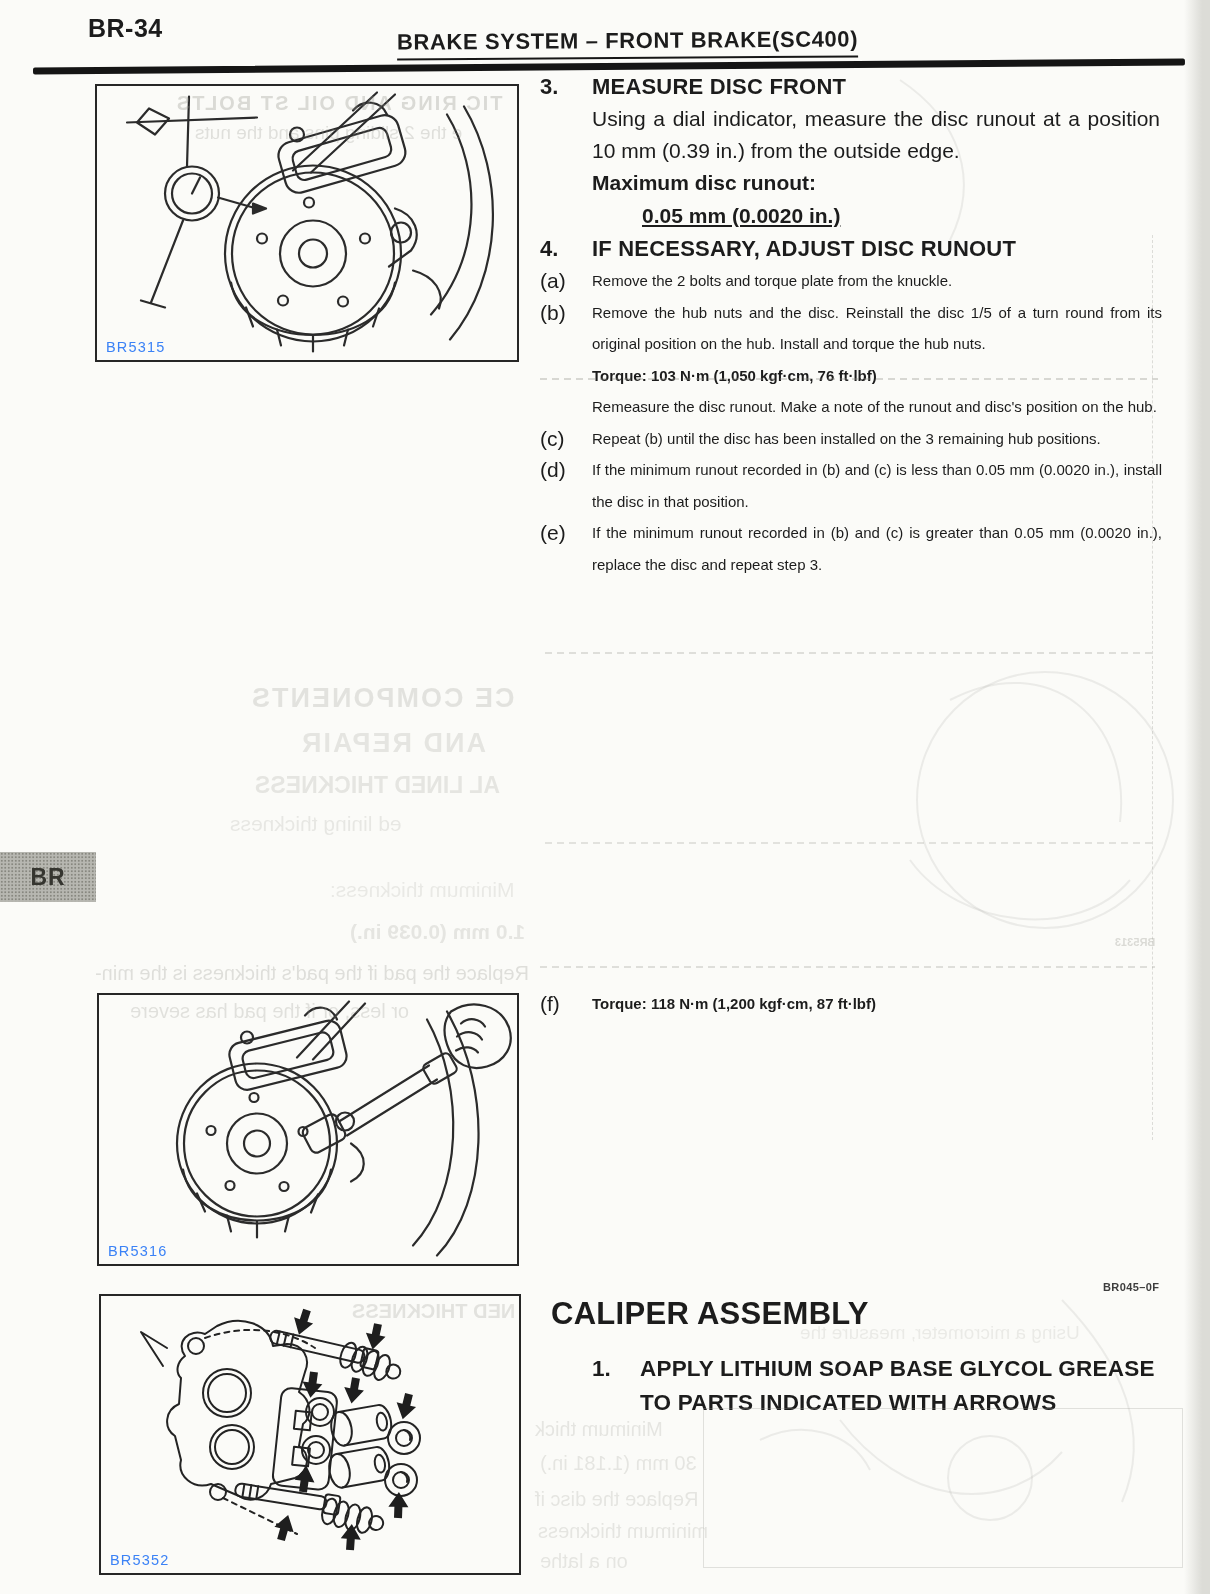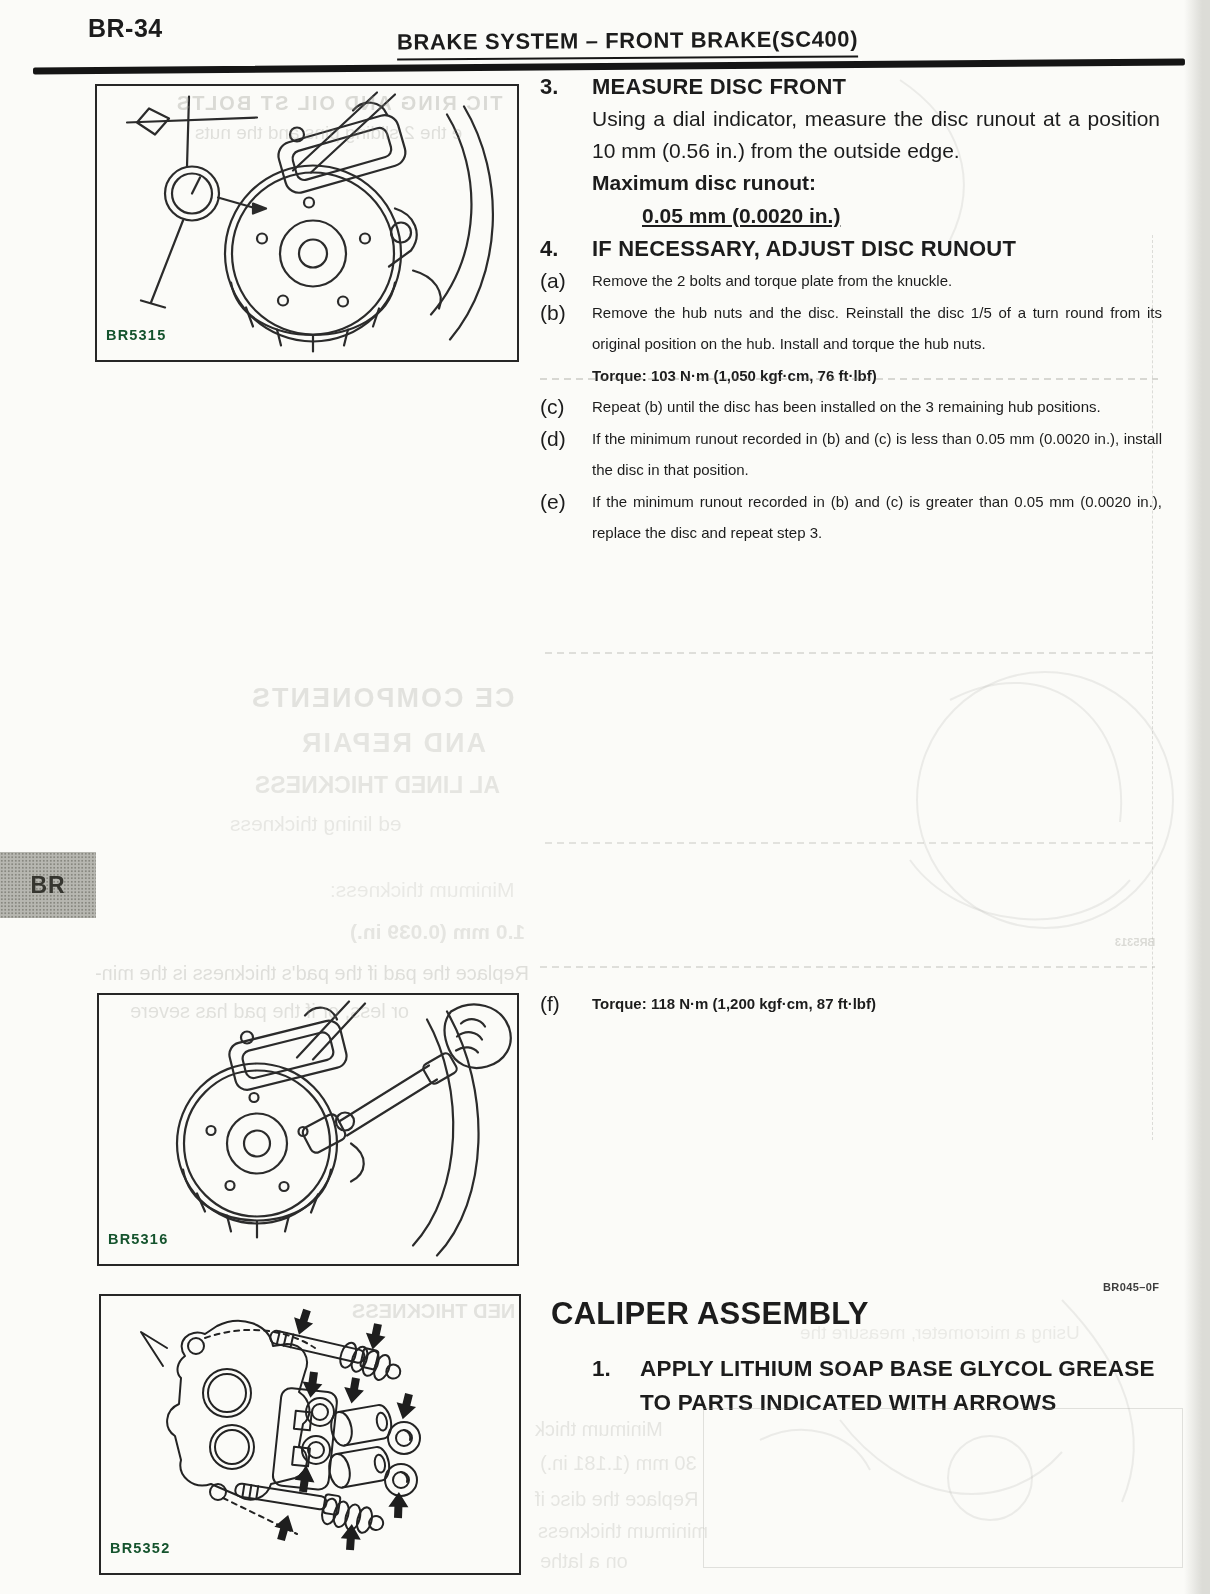--- a/index.html
+++ b/index.html
@@ -6,21 +6,21 @@
   .sheet{position:relative;width:1210px;height:1594px;background:#fbfbf8;overflow:hidden;
          font-family:"Liberation Sans",sans-serif;color:#1c1c1c;}
   
   .pagenum{position:absolute;left:88px;top:14px;font-size:25px;font-weight:bold;letter-spacing:.5px;text-align:right;}
   .htitle{position:absolute;left:397px;top:28px;font-size:22px;font-weight:bold;letter-spacing:.6px;
           padding-bottom:3px;border-bottom:2.5px solid #161616;transform:rotate(-.4deg);}
   .hrule{position:absolute;left:33px;top:63px;width:1152px;height:7px;background:#151515;
          transform:rotate(-.45deg);border-radius:2px;}
   
   .figbox{position:absolute;border:2.6px solid #262626;}
-  .figcap{position:absolute;left:9px;bottom:17px;font-size:14.5px;font-weight:bold;letter-spacing:1.2px;color:#14532d;}
+  .figcap{position:absolute;left:9px;bottom:5px;font-size:14.5px;font-weight:normal;letter-spacing:1.2px;color:#3b82f6;}
   .figart{position:absolute;inset:0;width:100%;height:100%;}
   
   .col{position:absolute;}
   .hrow{display:flex;margin-bottom:3px;}
   .hnum{width:52px;flex:none;font-weight:bold;font-size:22px;}
   .htxt{font-weight:bold;font-size:22px;letter-spacing:.2px;}
   .body{margin:0 0 1px 52px;width:568px;font-size:21px;line-height:31.5px;}
   .just{text-align:justify;}
   .b{font-weight:bold;}
   .ind2{margin-left:102px;width:518px;text-decoration:underline;}
@@ -29,21 +29,21 @@
   .stext{width:570px;font-size:15px;line-height:31.5px;}
   .stext p{margin:0;}
   .torq{font-weight:bold;margin:2px 0 5px;}
   
   .ctitle{position:absolute;left:551px;top:1296px;font-size:31px;font-weight:bold;letter-spacing:.3px;}
   .figcode{position:absolute;left:1103px;top:1281px;font-size:11px;font-weight:bold;color:#3d3d3d;letter-spacing:.4px;}
   .cstep{position:absolute;left:592px;top:1352px;width:566px;display:flex;}
   .cnum{width:48px;flex:none;font-weight:bold;font-size:22.5px;line-height:34px;}
   .ctext{width:518px;font-weight:bold;font-size:22.5px;line-height:34px;letter-spacing:.2px;}
   
-  .brtab{position:absolute;left:0;top:852px;width:96px;height:66px;background-color:#b7b7b1;
+  .brtab{position:absolute;left:0;top:852px;width:96px;height:50px;background-color:#b7b7b1;
          background-image:radial-gradient(circle,#87877f .9px,transparent 1.1px);background-size:3.5px 3.5px;
          display:flex;align-items:center;justify-content:center;}
   .brtab span{font-size:23px;font-weight:bold;color:#35352f;letter-spacing:1px;}
   
   .gh{position:absolute;transform:scaleX(-1);color:#8f8f87;white-space:nowrap;pointer-events:none;}
   .frule{position:absolute;height:2px;pointer-events:none;
          background:repeating-linear-gradient(90deg,rgba(140,140,132,.32) 0 7px,transparent 7px 12px);}
   .gvert{position:absolute;width:0;border-left:1.6px dashed rgba(150,150,142,.30);pointer-events:none;}
   .gbox{position:absolute;border:1.5px solid rgba(155,155,147,.28);pointer-events:none;}
   .edge{position:absolute;right:0;top:0;width:26px;height:100%;
@@ -120,41 +120,42 @@
       </g>
     </svg>
     <span class="figcap">BR5315</span>
   </div>
 
   <div class="col" style="left:540px;top:74px;width:622px;">
     <div class="hrow">
       <span class="hnum">3.</span>
       <span class="htxt">MEASURE DISC FRONT</span>
     </div>
-    <p class="body just">Using a dial indicator, measure the disc runout at a position 10 mm (0.56 in.) from the outside edge.</p>
+    <p class="body just">Using a dial indicator, measure the disc runout at a position 10 mm (0.39 in.) from the outside edge.</p>
     <p class="body b">Maximum disc runout:</p>
     <p class="body b ind2">0.05 mm (0.0020 in.)</p>
 
     <div class="hrow" style="margin-top:5px;">
       <span class="hnum">4.</span>
       <span class="htxt">IF NECESSARY, ADJUST DISC RUNOUT</span>
     </div>
 
     <div class="step">
       <span class="slabel">(a)</span>
       <div class="stext">
           <p class="just">Remove the 2 bolts and torque plate from the knuckle.</p>
         </div>
     </div>
 
     <div class="step">
       <span class="slabel">(b)</span>
       <div class="stext">
         <p class="just">Remove the hub nuts and the disc. Reinstall the disc 1/5 of a turn round from its original position on the hub. Install and torque the hub nuts.</p>
         <p class="torq">Torque: 103 N·m (1,050 kgf·cm, 76 ft·lbf)</p>
+        <p class="just">Remeasure the disc runout. Make a note of the runout and disc's position on the hub.</p>
       </div>
     </div>
 
     <div class="step">
       <span class="slabel">(c)</span>
       <div class="stext">
           <p class="just">Repeat (b) until the disc has been installed on the 3 remaining hub positions.</p>
         </div>
     </div>
 

